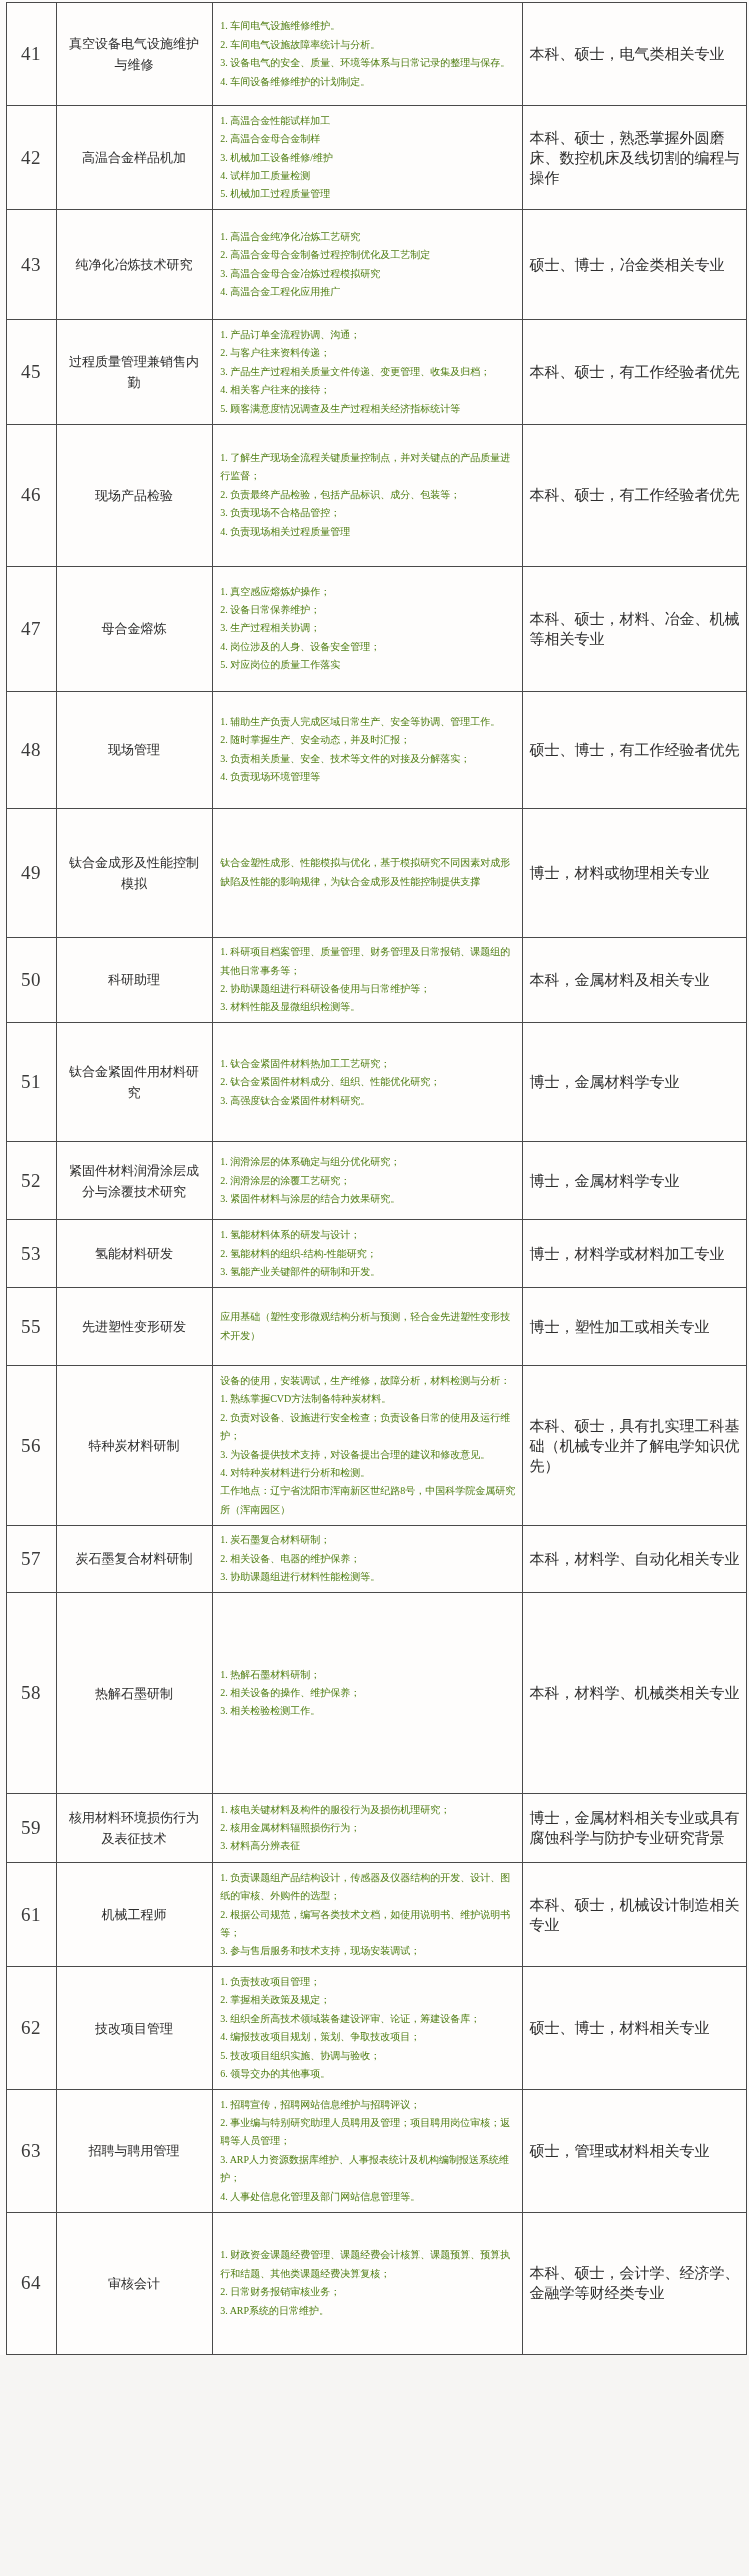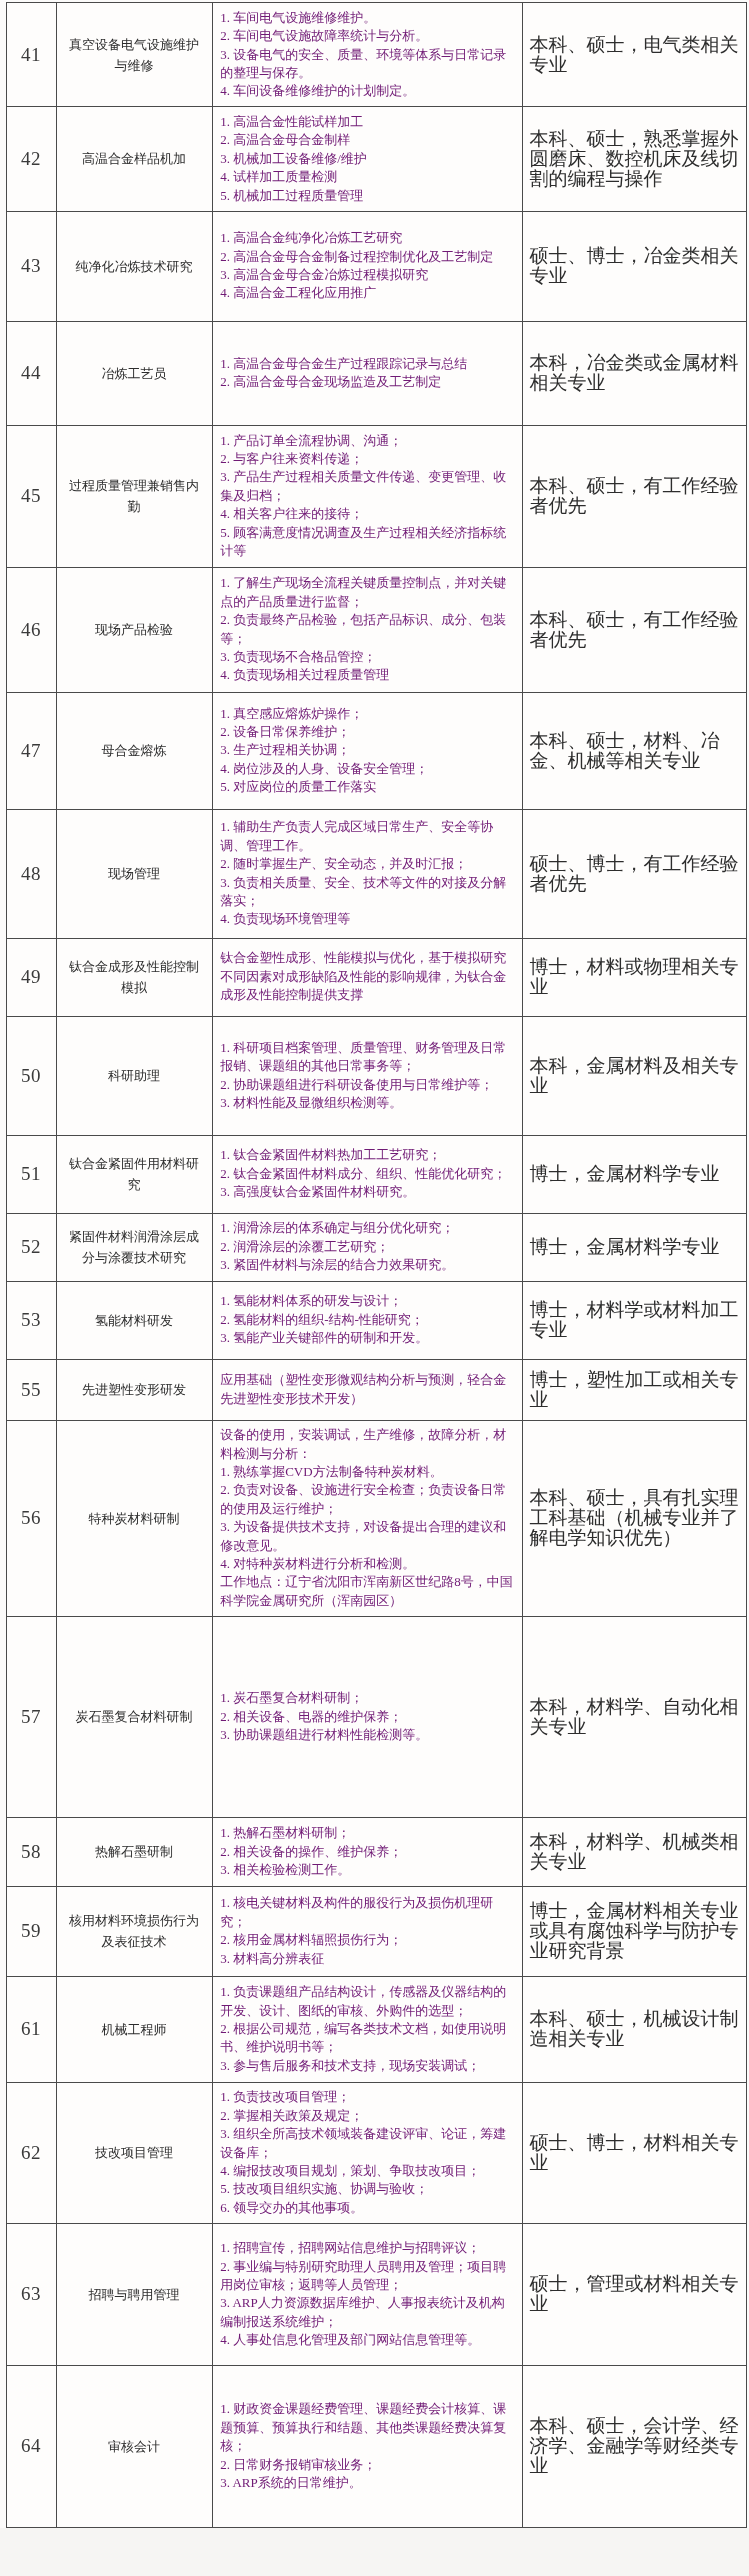--- a/index.html
+++ b/index.html
@@ -36,27 +36,27 @@
   }
   td.c-title{
     text-align:center;
     font-size:13px;
     line-height:21px;
     padding:2.8px 9.7px;
     color:#2d2d2d;
     margin-left:38px;
   }
   td.c-duties{
-    font-size:13px;
+    font-size:10px;
     line-height:18.4px;
     padding:5.6px 5.6px 5.6px 7.6px;
-    color:#701a75;
+    color:#4d7c0f;
   }
   td.c-req{
-    font-size:19px;
+    font-size:15px;
     line-height:20px;
     padding:5.6px 5.6px 5.6px 7px;
     color:#2d2d2d;
   }
   .duty-line{margin:0;}
   
   tbody tr:nth-child(1){height:103px}
   tbody tr:nth-child(2){height:90px}
   tbody tr:nth-child(3){height:110px}
   tbody tr:nth-child(4){height:104px}
@@ -121,29 +121,20 @@
           <td class="c-title">纯净化冶炼技术研究</td>
           <td class="c-duties">
             <div class="duty-line">1. 高温合金纯净化冶炼工艺研究</div>
             <div class="duty-line">2. 高温合金母合金制备过程控制优化及工艺制定</div>
             <div class="duty-line">3. 高温合金母合金冶炼过程模拟研究</div>
             <div class="duty-line">4. 高温合金工程化应用推广</div>
           </td>
           <td class="c-req">硕士、博士，冶金类相关专业</td>
         </tr>
         <tr>
-          <td class="c-no">44</td>
-          <td class="c-title">冶炼工艺员</td>
-          <td class="c-duties">
-            <div class="duty-line">1. 高温合金母合金生产过程跟踪记录与总结</div>
-            <div class="duty-line">2. 高温合金母合金现场监造及工艺制定</div>
-          </td>
-          <td class="c-req">本科，冶金类或金属材料相关专业</td>
-        </tr>
-        <tr>
           <td class="c-no">45</td>
           <td class="c-title">过程质量管理兼销售内勤</td>
           <td class="c-duties">
             <div class="duty-line">1. 产品订单全流程协调、沟通；</div>
             <div class="duty-line">2. 与客户往来资料传递；</div>
             <div class="duty-line">3. 产品生产过程相关质量文件传递、变更管理、收集及归档；</div>
             <div class="duty-line">4. 相关客户往来的接待；</div>
             <div class="duty-line">5. 顾客满意度情况调查及生产过程相关经济指标统计等</div>
           </td>
           <td class="c-req">本科、硕士，有工作经验者优先</td>

